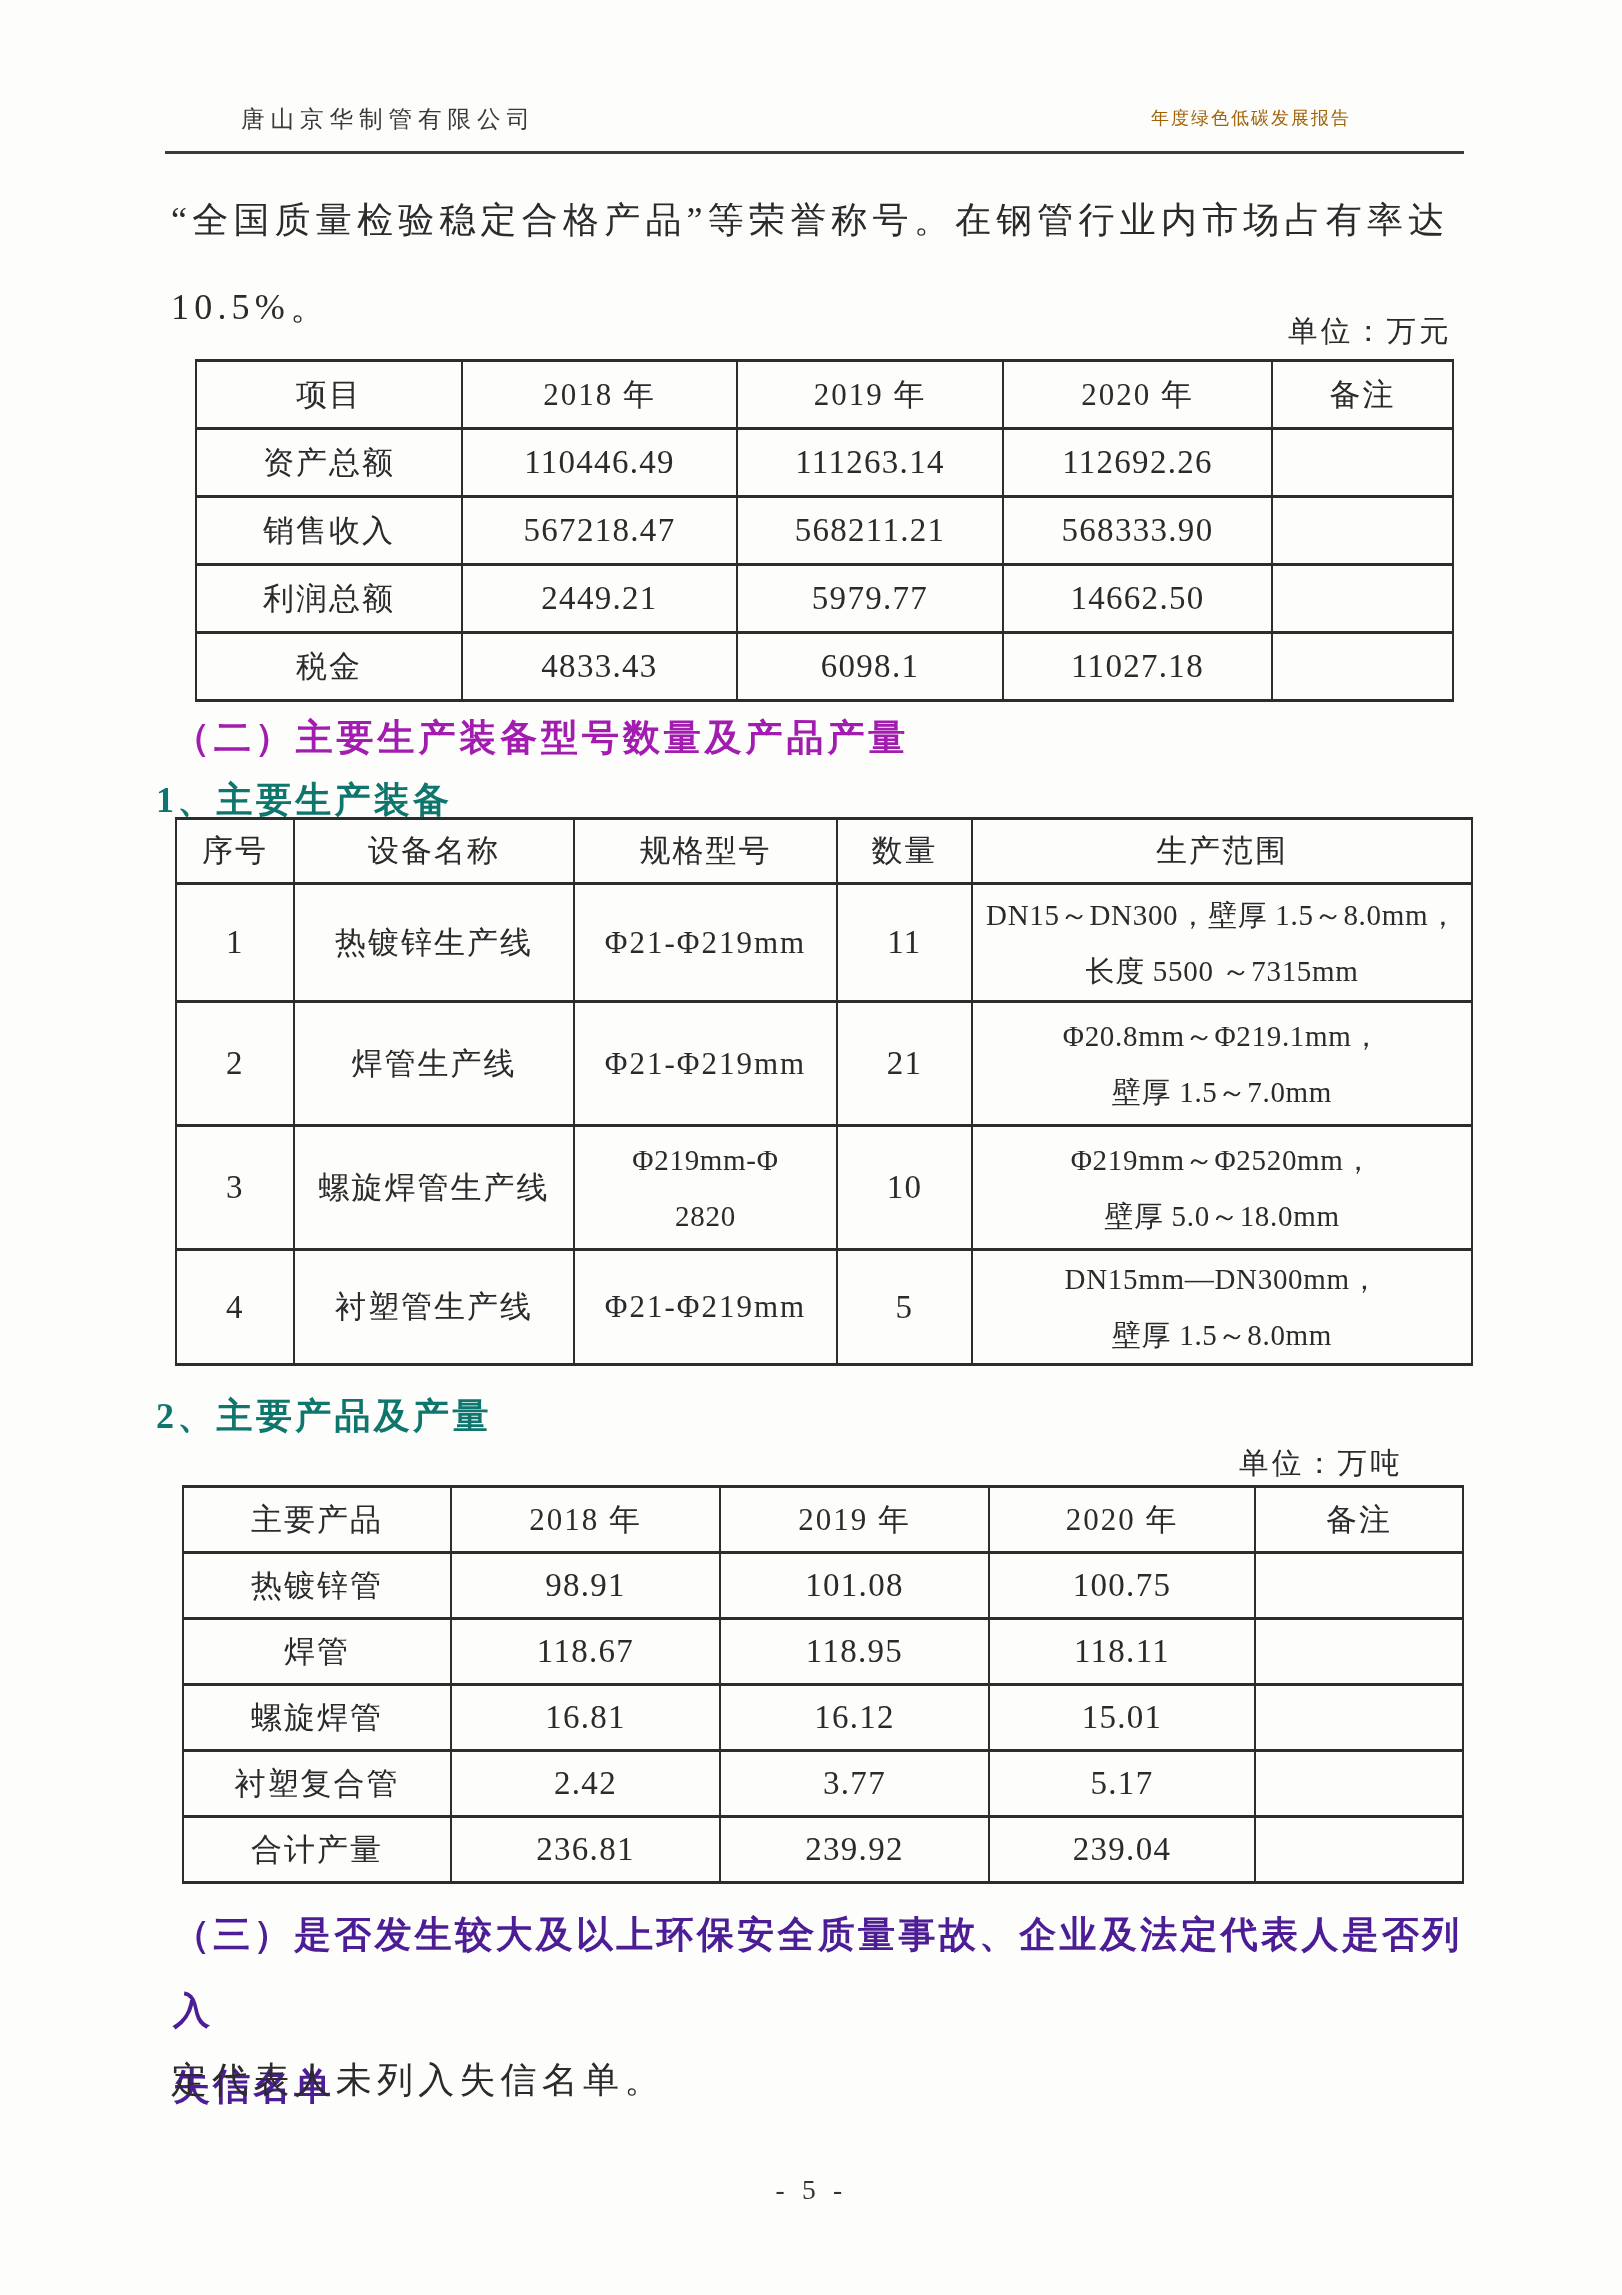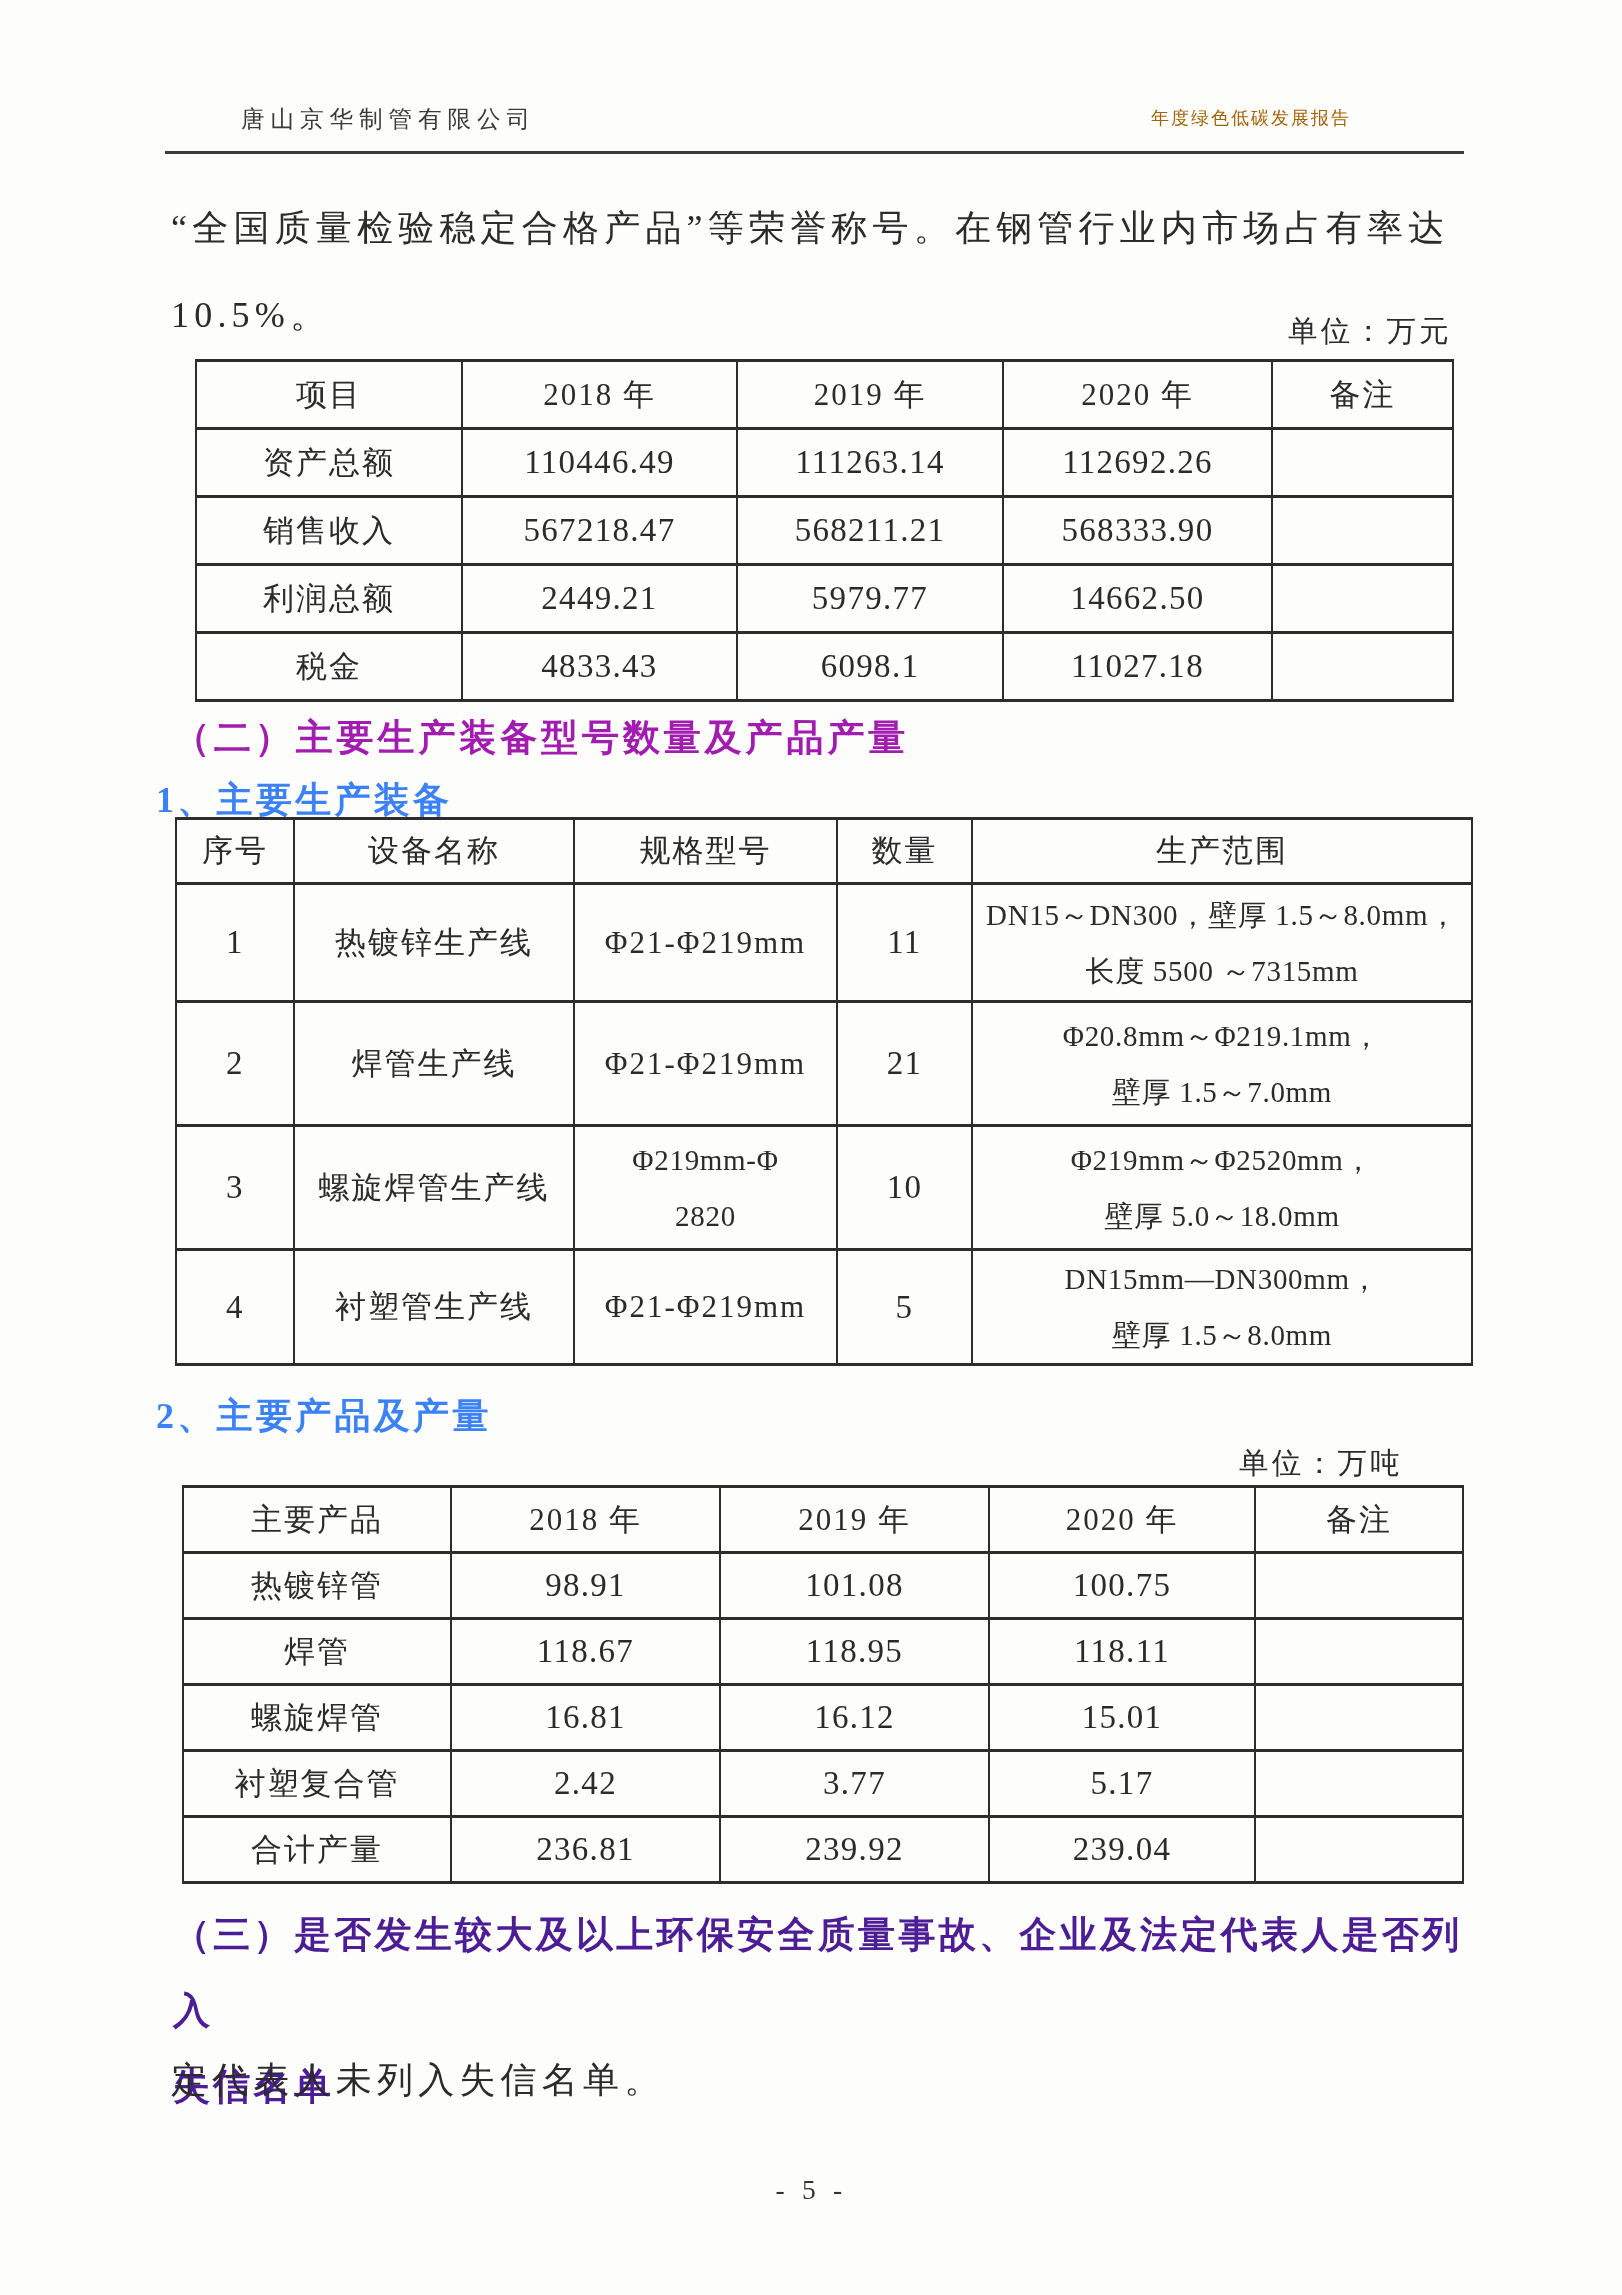--- a/index.html
+++ b/index.html
@@ -11,21 +11,21 @@
     font-family:"Liberation Serif","DejaVu Serif",serif;
     color:#2b2b2b;
     overflow:hidden;
     padding-left:44px;
   }
   
   .hdr-left{position:absolute;left:241px;top:103px;font-size:23.6px;letter-spacing:5.9px;color:#3a3a3a;}
   .hdr-right{position:absolute;left:1151px;top:106px;font-size:18px;letter-spacing:2px;color:#a16207;}
   .hdr-rule{position:absolute;left:165px;top:151px;width:1299px;height:3.3px;background:#3c3c3c;}
   
-  .intro{position:absolute;left:171px;top:185px;width:1286px;font-size:36px;line-height:87px;letter-spacing:5.2px;}
+  .intro{position:absolute;left:171px;top:177px;width:1286px;font-size:36px;line-height:87px;letter-spacing:5.2px;}
   .unit-label{position:absolute;font-size:29.5px;font-weight:400;letter-spacing:3.3px;text-align:right;}
   .unit1{left:1047px;top:312px;width:405px;}
   .unit2{left:982px;top:1444px;width:421px;}
   
   .doc-table{position:absolute;border-collapse:collapse;table-layout:fixed;}
   .doc-table td{
     border-left:2px solid #2d2d2d;border-right:2px solid #2d2d2d;
     border-top:3.3px solid #2d2d2d;border-bottom:3.3px solid #2d2d2d;
     text-align:center;vertical-align:middle;padding:0;
     font-size:31px;letter-spacing:2px;
@@ -37,21 +37,21 @@
   .t2{left:175px;top:817px;width:1296px;border-radius:13px;}
   .t2 tr:nth-child(1){height:65px;}
   .t2 tr:nth-child(2){height:118px;}
   .t2 tr:nth-child(3){height:124px;}
   .t2 tr:nth-child(4){height:124px;}
   .t2 tr:nth-child(5){height:101px;}
   .t3{left:182px;top:1485px;width:1280px;}
   .t3 tr{height:66px;}
   
   .h2{position:absolute;left:173px;top:713px;font-size:37px;font-weight:bold;letter-spacing:3.9px;color:#a21caf;}
-  .subhead{position:absolute;left:156px;font-size:36px;font-weight:bold;letter-spacing:3.3px;color:#3b82f6;}
+  .subhead{position:absolute;left:156px;font-size:36px;font-weight:bold;letter-spacing:3.3px;color:#0f766e;}
   .sub1{top:776px;}
   .sub2{top:1392px;}
   .h3{position:absolute;left:173px;top:1897px;width:1296px;font-size:37px;font-weight:bold;line-height:76px;letter-spacing:3.3px;color:#4c1d95;}
   .para2{position:absolute;left:171px;top:2043px;width:1288px;font-size:36px;line-height:75px;letter-spacing:5.2px;}
   .para2 .indent{text-indent:73px;}
   .footer{position:absolute;left:0;top:2174px;width:1623px;text-align:center;font-size:27.5px;letter-spacing:5.2px;color:#333;}
 </style>
 </head>
 <body>
 

